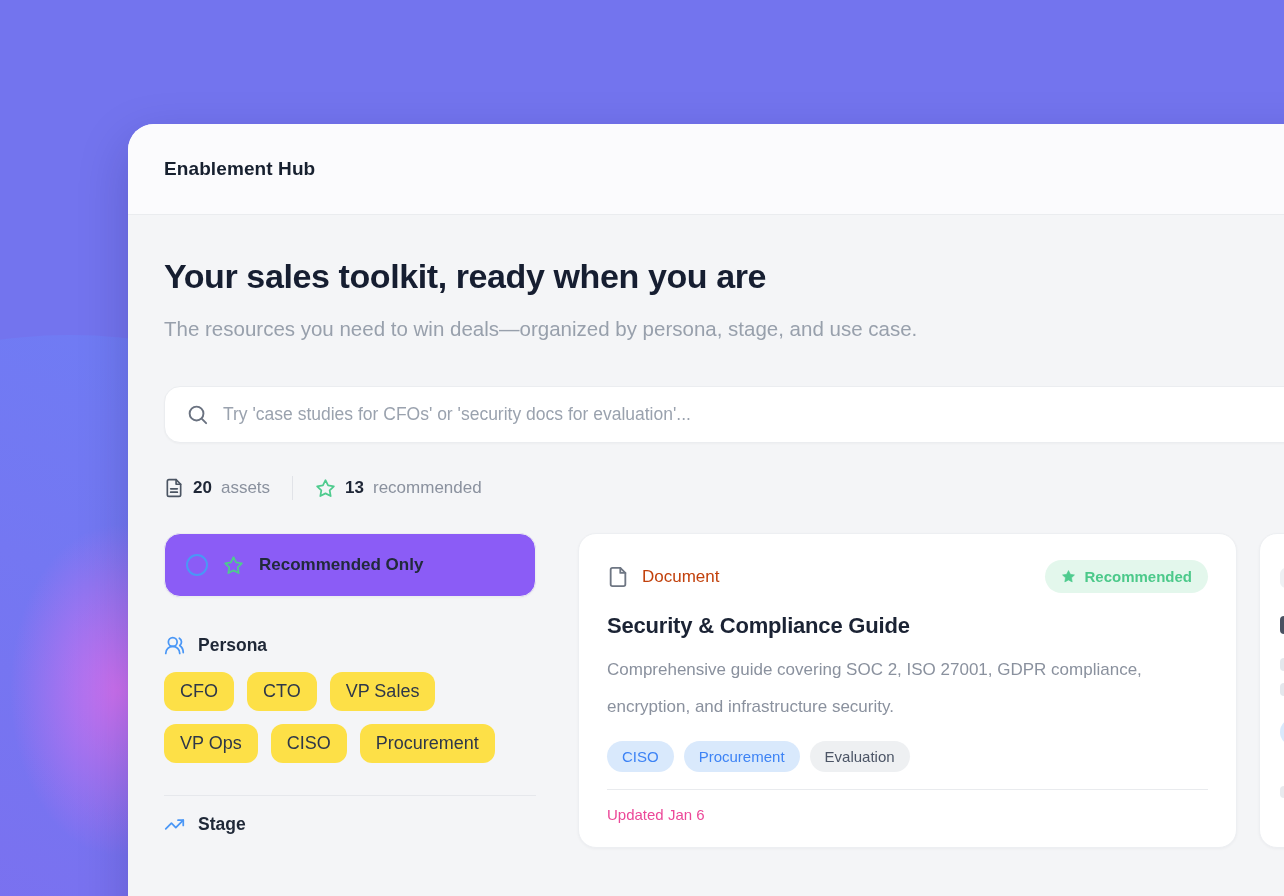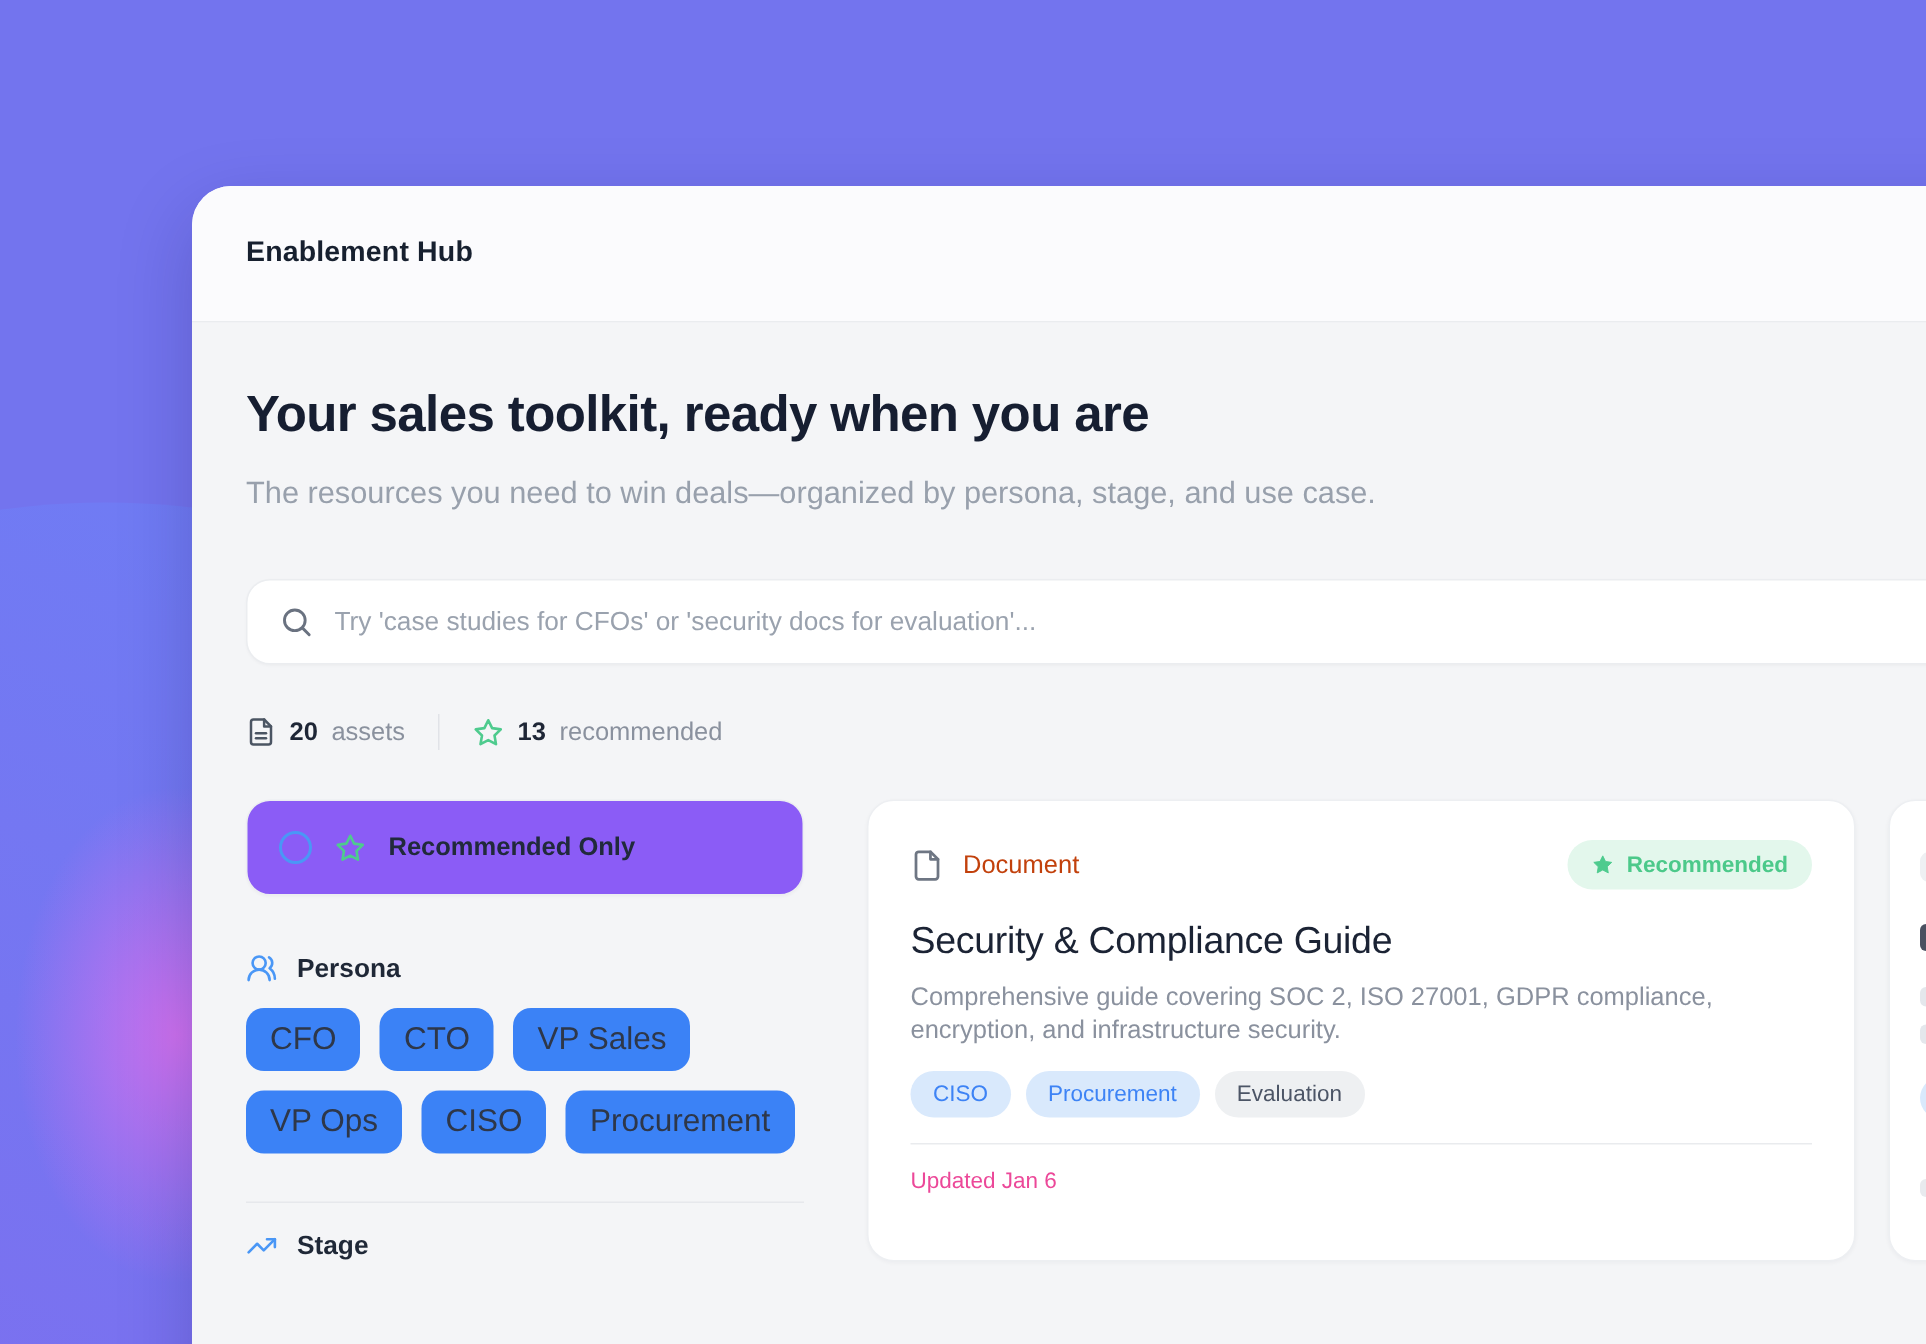--- a/index.html
+++ b/index.html
@@ -72,42 +72,42 @@
     box-shadow:0 1px 2px rgba(20,25,40,0.03);
   }
   .radio-circle { width:22px; height:22px; border:2px solid #4a97f6; border-radius:50%; flex:none; }
   .toggle-label { font-size:17px; font-weight:600; color:#212a3b; }
 
   .filter-heading { margin-top:38px; display:flex; align-items:center; gap:13px; }
   .filter-heading .fh-label { font-size:17.5px; font-weight:700; color:#1f2837; }
 
   .chips { margin-top:16px; display:flex; flex-wrap:wrap; gap:13px; }
   .chip {
-    background:#3b82f6; border-radius:12px; padding:9px 16px;
-    font-size:21px; font-weight:500; color:#2e3749; cursor:pointer;
+    background:#fde047; border-radius:12px; padding:9px 16px;
+    font-size:18px; font-weight:500; color:#2e3749; cursor:pointer;
   }
   .side-divider { margin-top:32px; border-top:1px solid #e6e8ec; }
   .stage-heading { margin-top:18px; }
 
   
   .cards-row { flex:1; display:flex; gap:22px; }
   .asset-card {
     width:659px; flex:none; background:#ffffff; border:1px solid #edeff2;
     border-radius:18px; padding:26px 28px 0; cursor:pointer;
     box-shadow:0 1px 3px rgba(20,25,40,0.04);
   }
   .card-top { display:flex; align-items:center; justify-content:space-between; }
   .card-type { display:flex; align-items:center; gap:13px; font-size:17px; color:#c2410c; }
   .badge {
     display:flex; align-items:center; gap:8px;
     background:#e3f7ec; color:#4cc98a; border-radius:999px;
     padding:8px 16px; font-size:15px; font-weight:600;
   }
-  .card-title { margin-top:20px; font-size:25px; font-weight:400; color:#1b2334; letter-spacing:-0.2px; }
-  .card-desc { margin-top:12px; font-size:17px; line-height:22px; color:#8a919e; max-width:590px; }
+  .card-title { margin-top:20px; font-size:22px; font-weight:700; color:#1b2334; letter-spacing:-0.2px; }
+  .card-desc { margin-top:12px; font-size:17px; line-height:37px; color:#8a919e; max-width:590px; }
   .tags { margin-top:16px; display:flex; gap:10px; }
   .tag { border-radius:999px; padding:7px 15px; font-size:15px; font-weight:500; }
   .tag-blue { background:#d9e9fc; color:#3d83f5; }
   .tag-gray { background:#eef0f2; color:#4c5566; }
   .card-divider { margin-top:17px; border-top:1px solid #e9ebee; }
   .card-footer { padding:16px 0 24px; font-size:15px; color:#ec4899; }
 
   
   .partial-card { padding:26px 0 0 20px; overflow:hidden; }
   .stub { border-radius:6px; }

